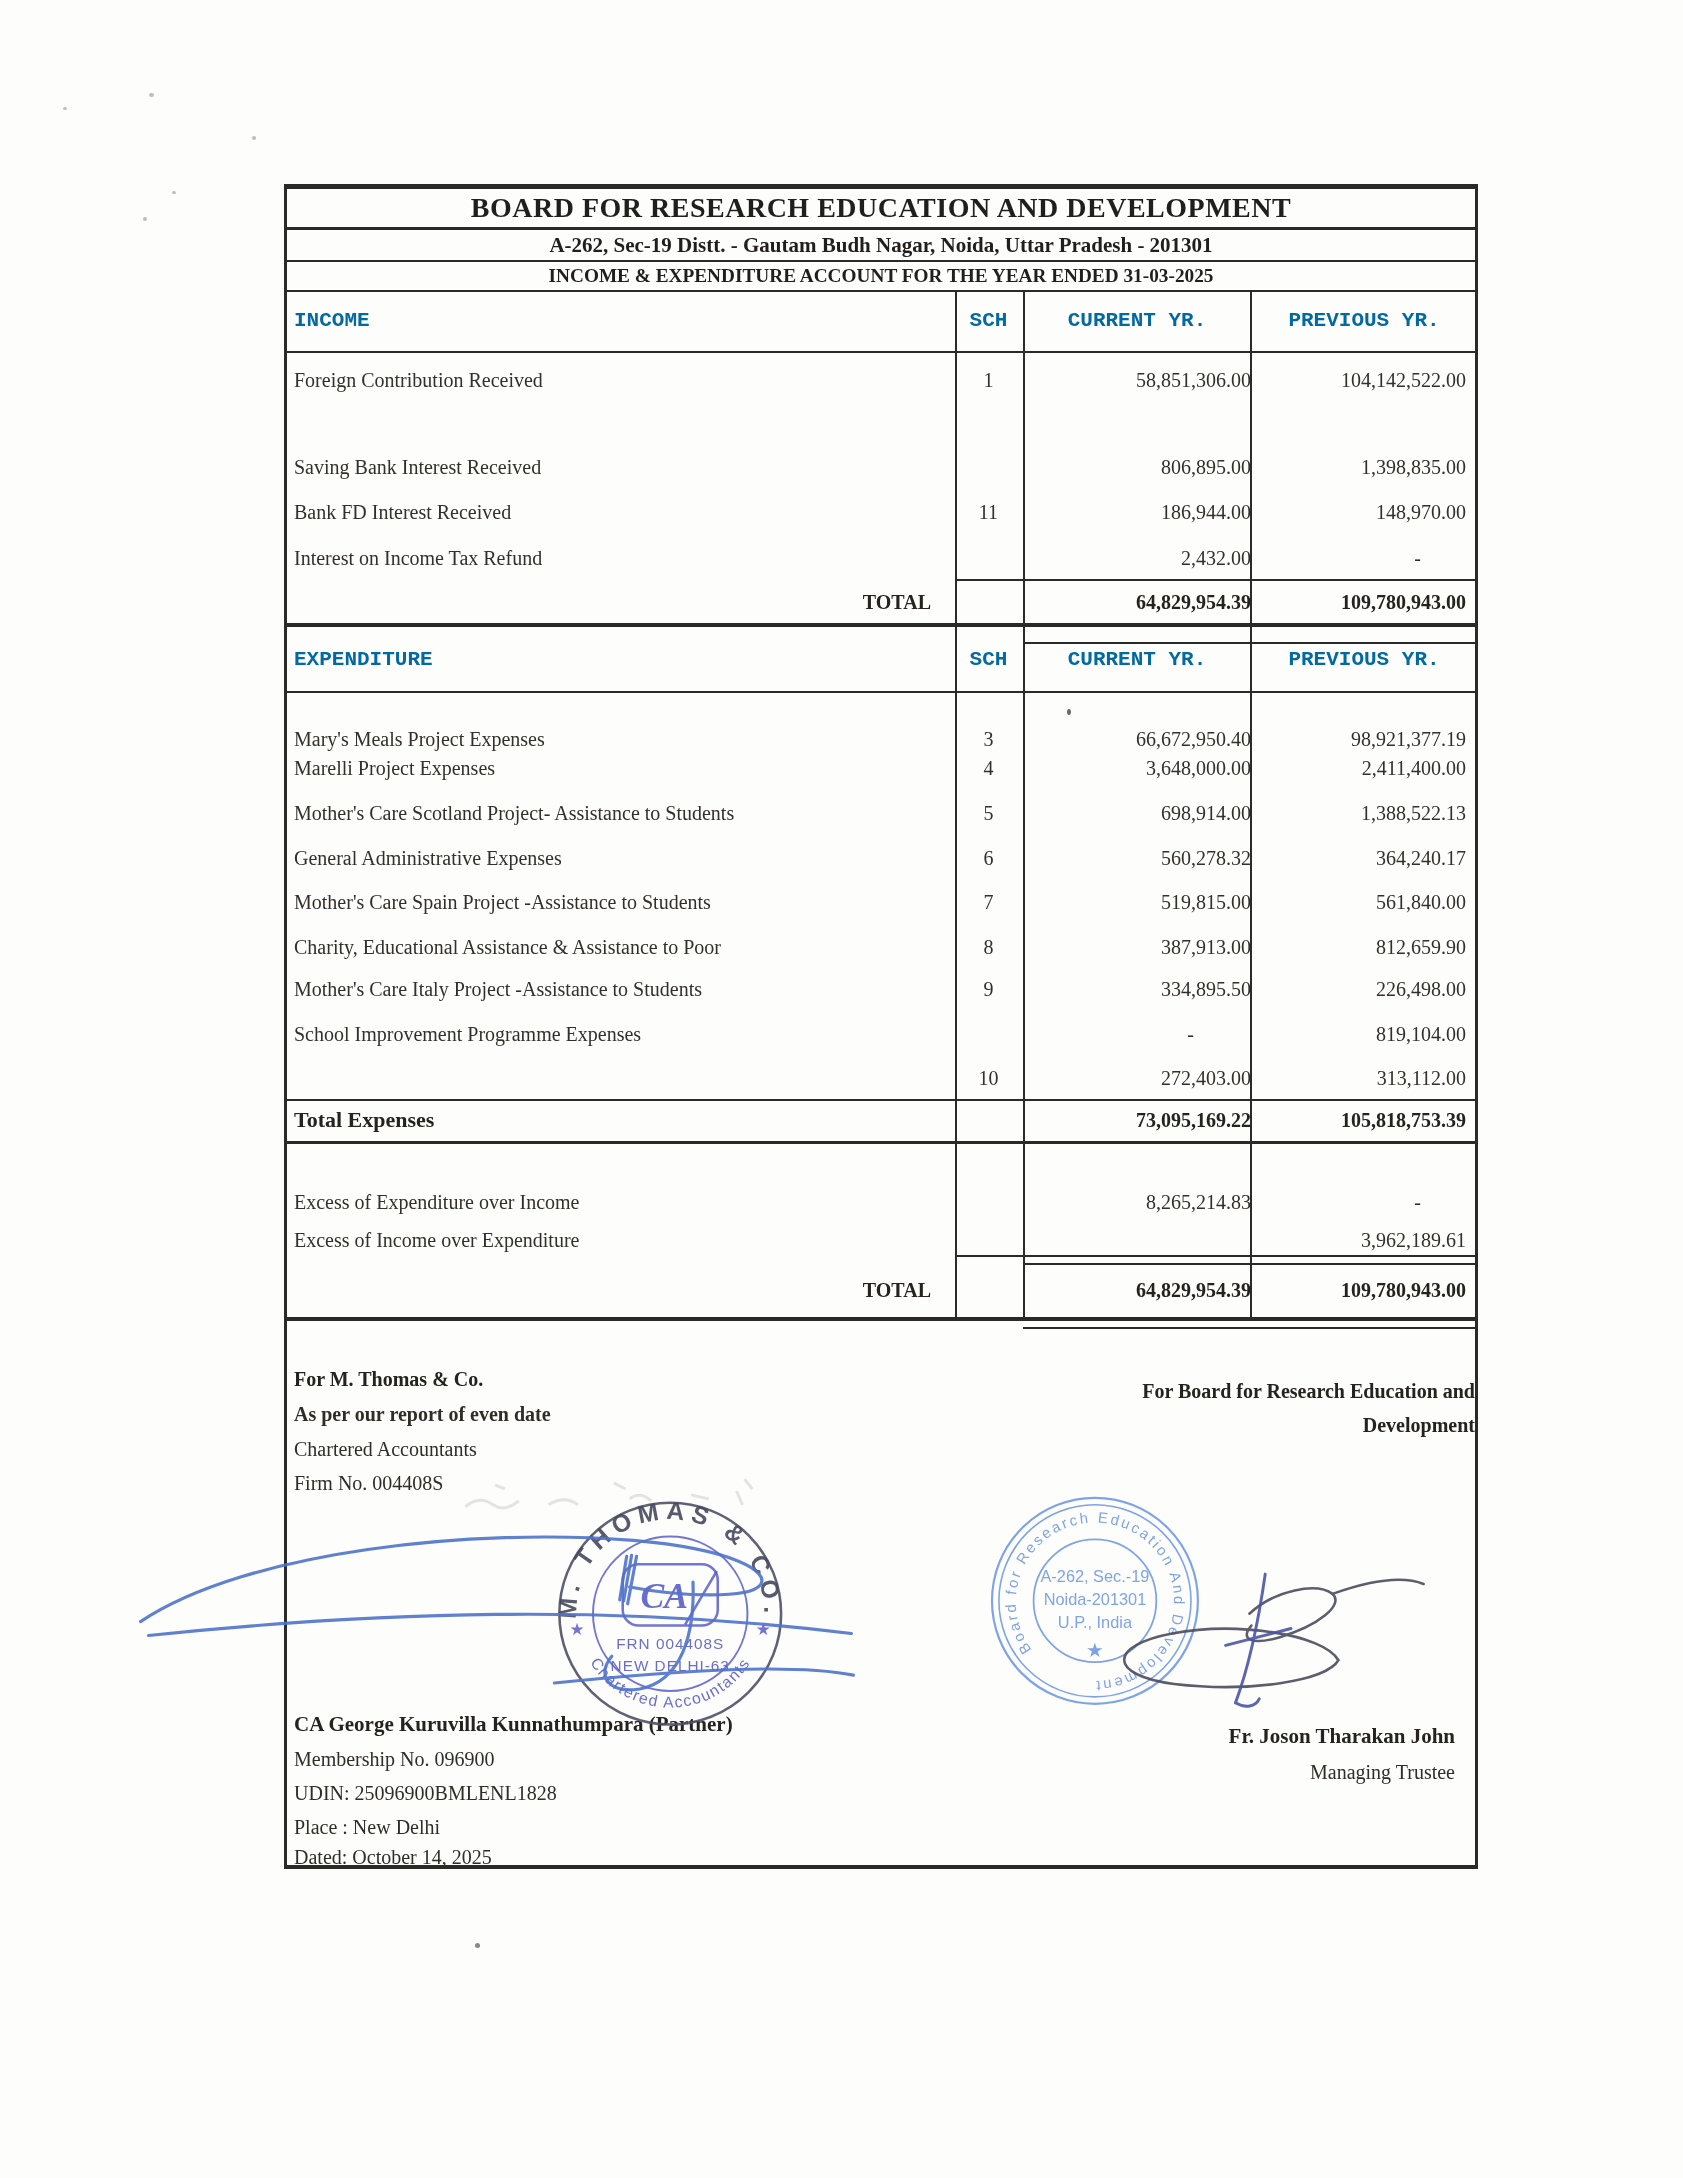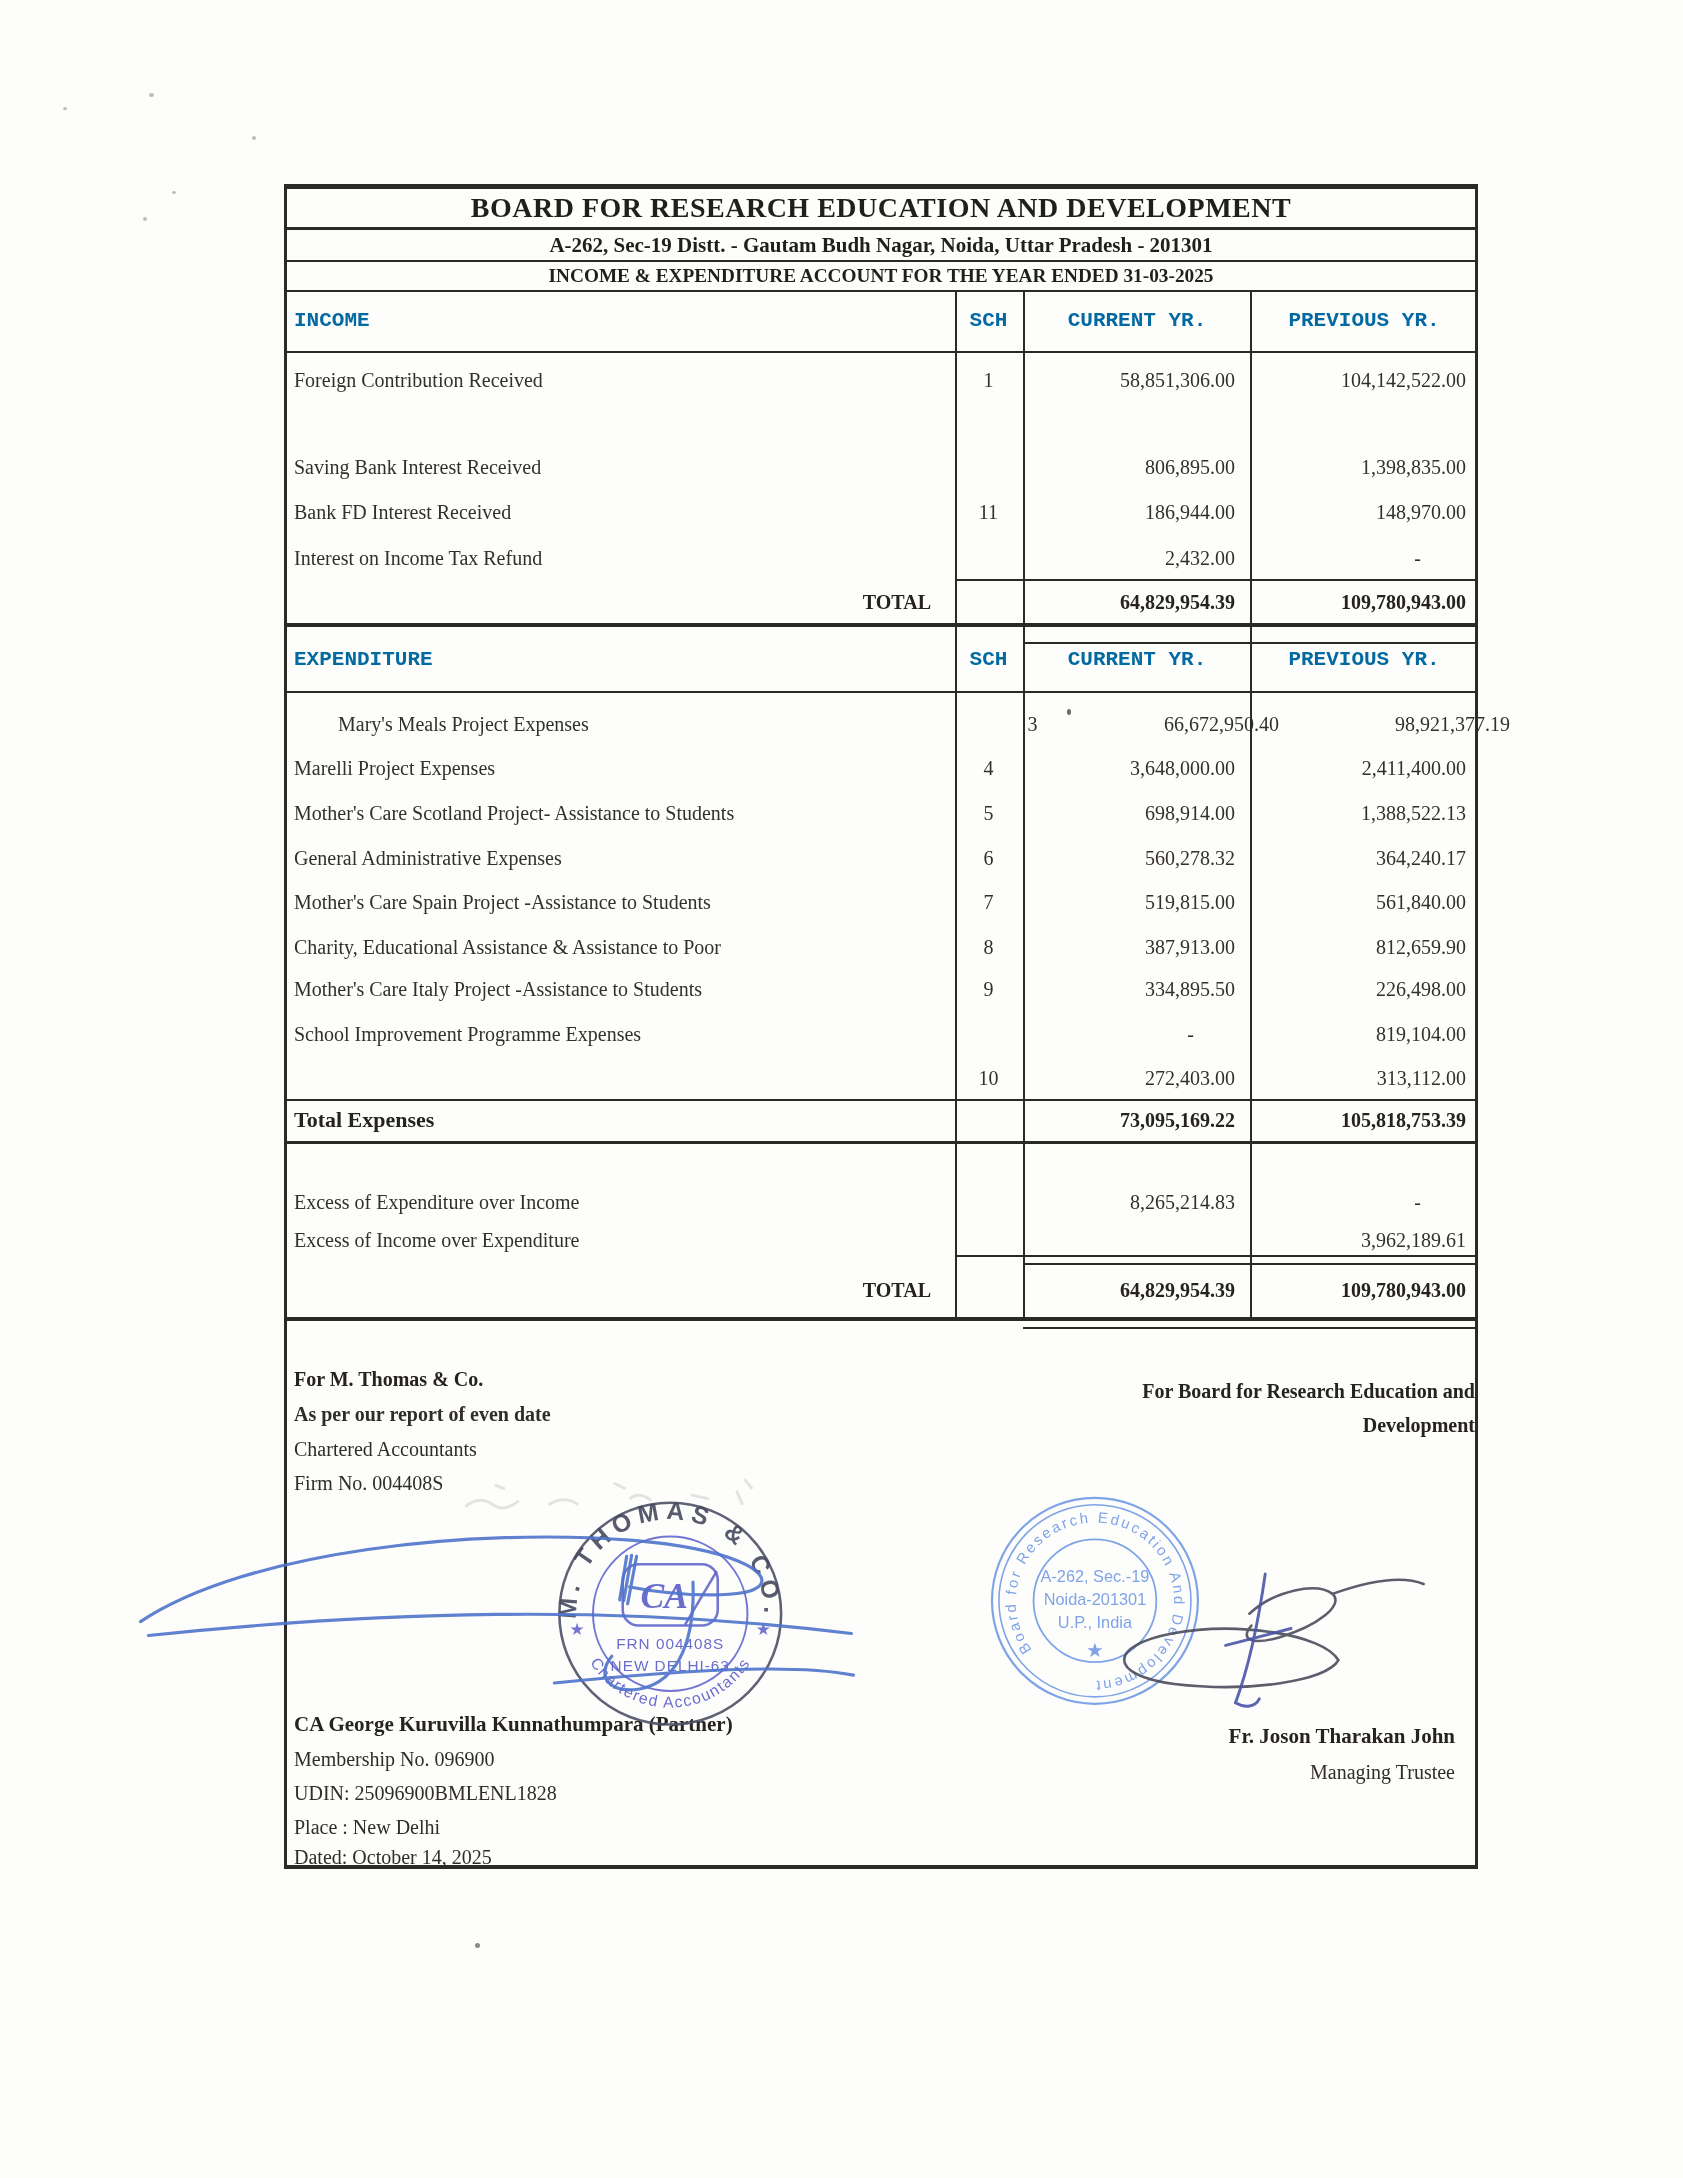--- a/index.html
+++ b/index.html
@@ -13,21 +13,21 @@
   .thick{height:4px;}
   .row-title{position:absolute;left:284px;width:1194px;text-align:center;font-weight:bold;color:#211f1c;}
   #title{top:188px;height:40px;line-height:40px;font-size:28px;letter-spacing:0.5px;}
   #address{top:229px;height:32px;line-height:32px;font-size:21px;}
   #stmt{top:262px;height:28px;line-height:28px;font-size:19.3px;}
   .hdr-cell{position:absolute;font-weight:bold;font-size:21px;color:#0369a1;line-height:61px;height:61px;font-family:Liberation Mono, monospace;}
   .trow{position:absolute;left:284px;width:1194px;height:46px;font-size:20px;}
   .trow div{position:absolute;top:0;height:46px;line-height:46px;}
   .c-label{left:10px;width:648px;}
   .c-sch{left:671px;width:67px;text-align:center;}
-  .c-cur{left:739px;width:228px;text-align:right;box-sizing:border-box;padding-right:16px;}
+  .c-cur{left:739px;width:228px;text-align:right;box-sizing:border-box;}
   .c-prev{left:966px;width:228px;text-align:right;box-sizing:border-box;padding-right:12px;}
   .dash{padding-right:57px;}
   .bold{font-weight:bold;color:#26231f;}
   .tot-label{left:0;width:661px;text-align:right;box-sizing:border-box;padding-right:14px;}
   .ftext{position:absolute;font-size:20px;color:#302d28;line-height:30px;}
   .fbold{font-weight:bold;color:#26231f;}
   .fright{right:208px;text-align:right;}
   svg{position:absolute;left:0;top:0;pointer-events:none;}
   .speck{position:absolute;background:#c2bcb0;border-radius:50%;}
 </style>
@@ -91,21 +91,21 @@
   </div>
   <div class="hline thick" style="left:284px;top:623px;width:1194px;"></div>
   <div class="hline" style="left:1023px;top:642px;width:455px;"></div>
 
   <div class="hdr-cell" style="left:294px;top:632px;line-height:55px;height:55px;">EXPENDITURE</div>
   <div class="hdr-cell" style="left:955px;top:632px;width:67px;text-align:center;line-height:55px;height:55px;">SCH</div>
   <div class="hdr-cell" style="left:1023px;top:632px;width:228px;text-align:center;line-height:55px;height:55px;">CURRENT YR.</div>
   <div class="hdr-cell" style="left:1250px;top:632px;width:228px;text-align:center;line-height:55px;height:55px;">PREVIOUS YR.</div>
   <div class="hline" style="left:284px;top:691px;width:1194px;"></div>
 
-  <div class="trow" style="top:701px;margin-left:44px;">
+  <div class="trow" style="top:716px;">
     <div class="c-label">Mary's Meals Project Expenses</div>
       <div class="c-sch">3</div>
       <div class="c-cur">66,672,950.40</div>
       <div class="c-prev">98,921,377.19</div>
   </div>
   <div class="trow" style="top:745px;">
     <div class="c-label">Marelli Project Expenses</div>
       <div class="c-sch">4</div>
       <div class="c-cur">3,648,000.00</div>
       <div class="c-prev">2,411,400.00</div>

